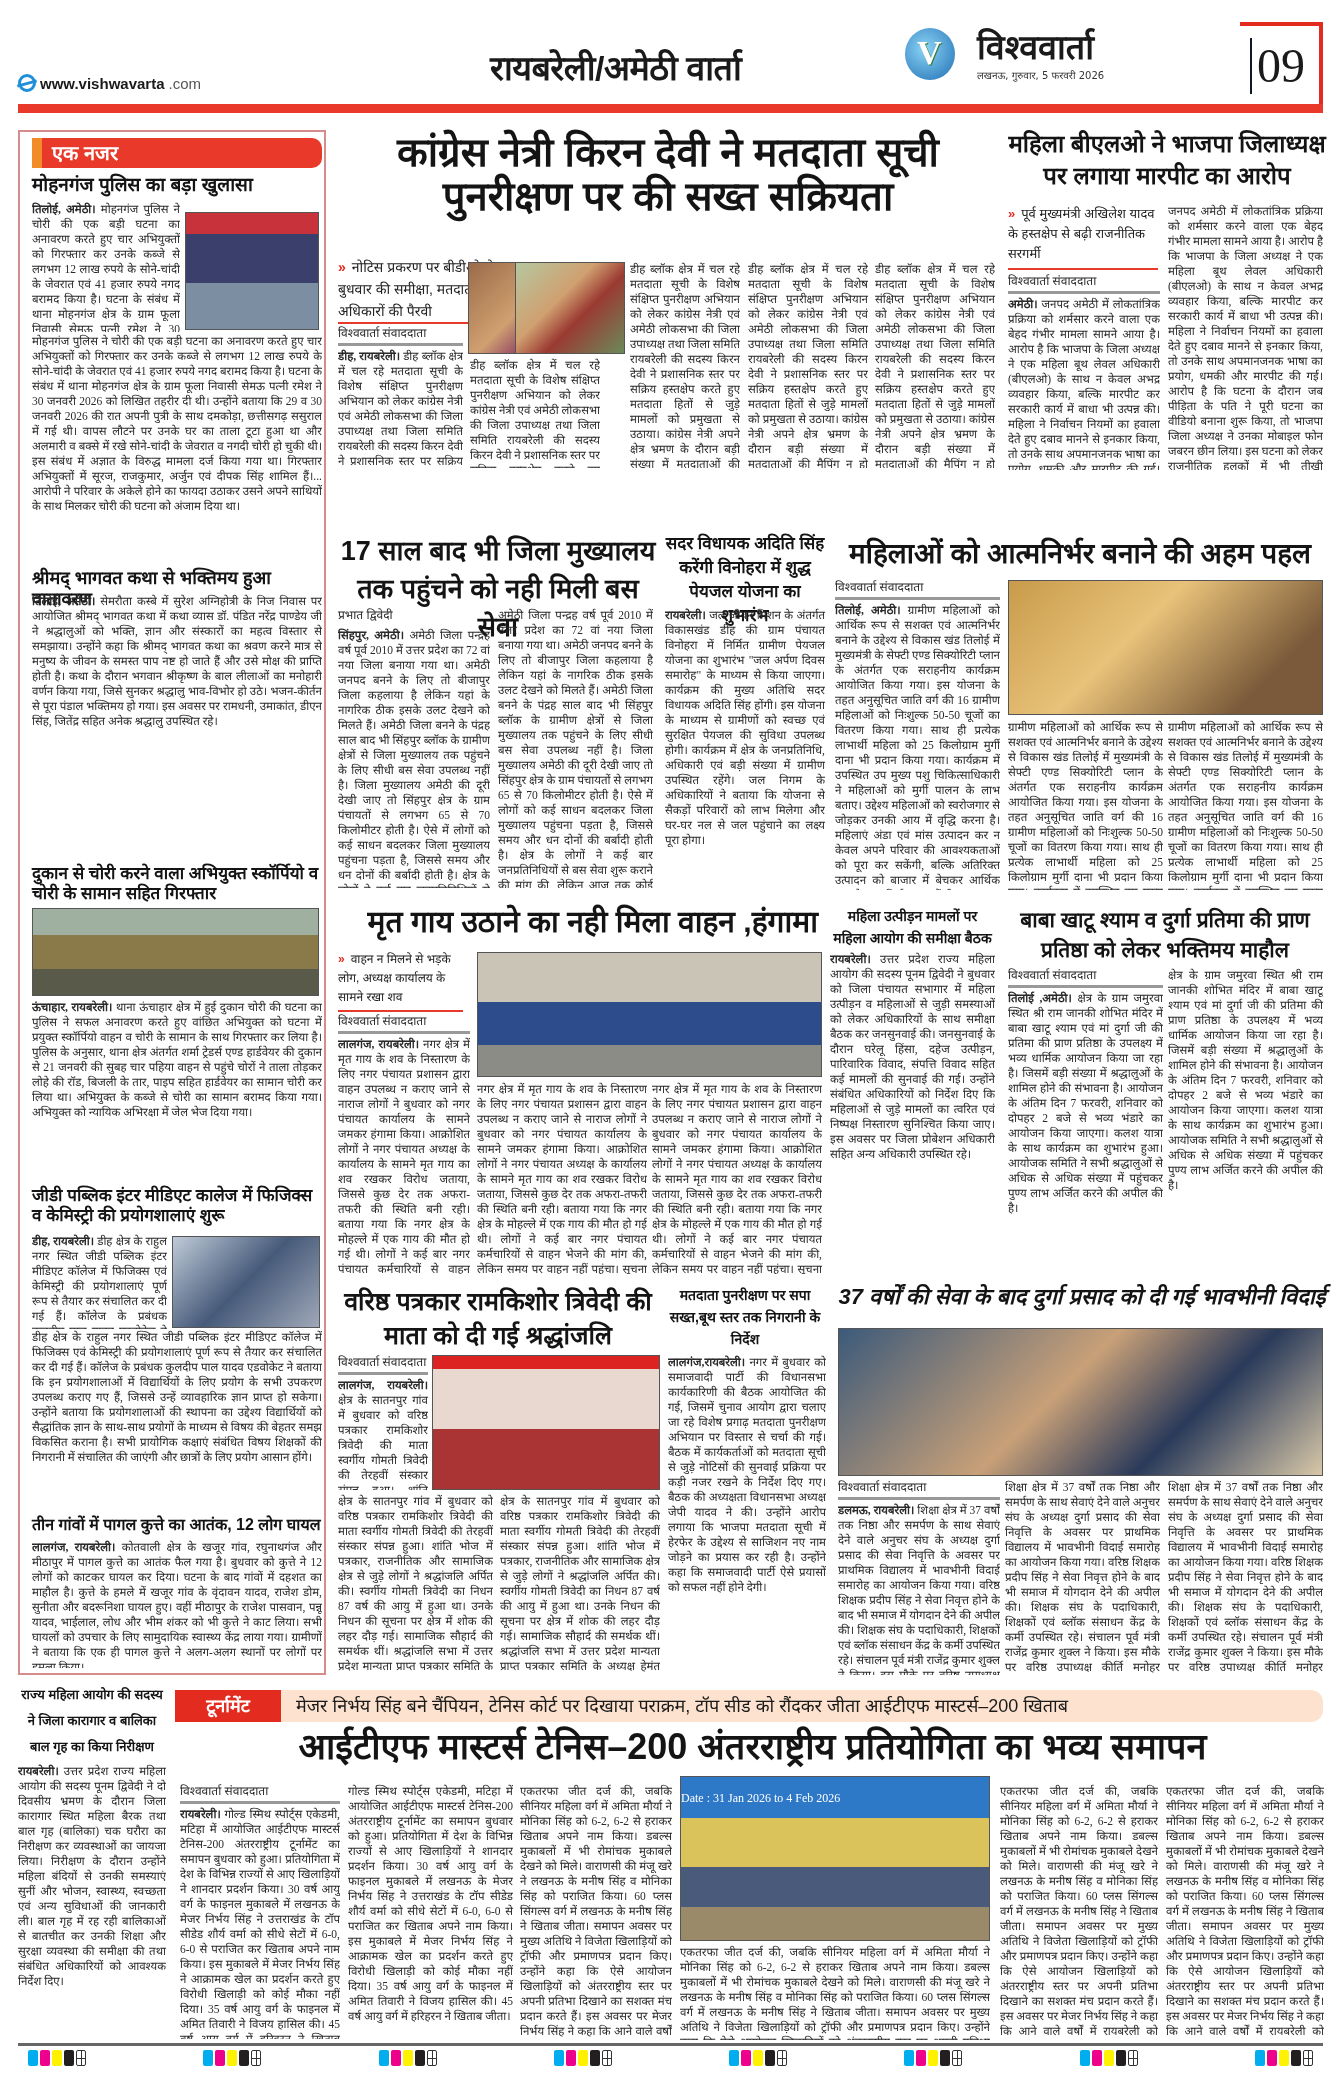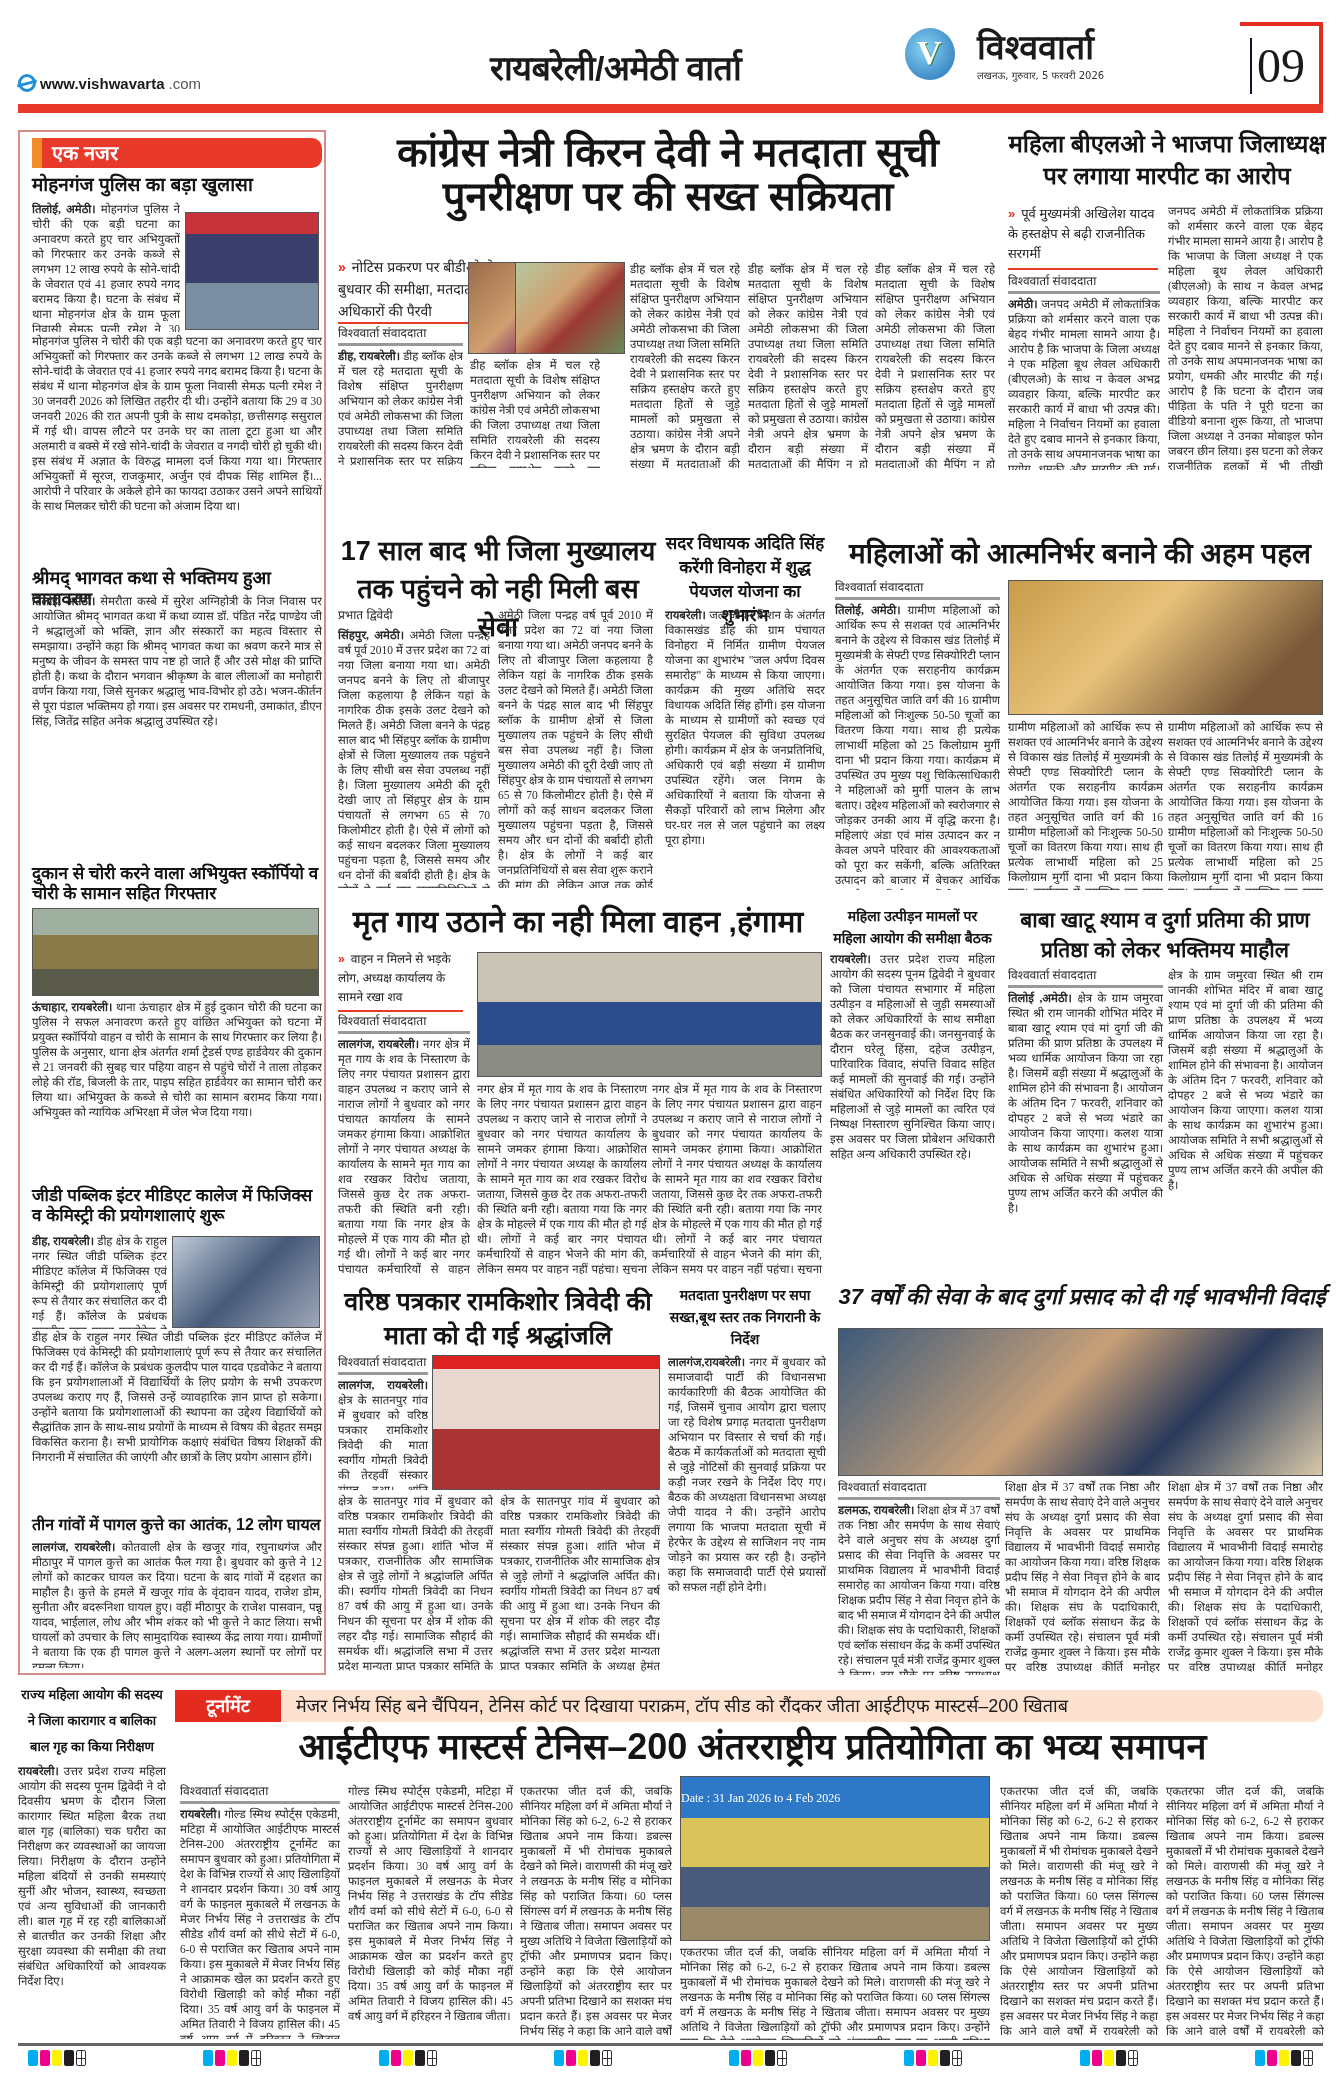--- a/index.html
+++ b/index.html
@@ -133,21 +133,21 @@
 
 <div class="abs h" style="left:665px;top:532px;width:160px;font-size:17px;line-height:24px;">सदर विधायक अदिति सिंह करेंगी विनोहरा में शुद्ध पेयजल योजना का शुभारंभ</div>
 <div class="abs body-text" style="left:665px;top:608px;width:160px;height:280px;"><span class="dateline">रायबरेली।</span> <span>जल जीवन मिशन के अंतर्गत विकासखंड डीह की ग्राम पंचायत विनोहरा में निर्मित ग्रामीण पेयजल योजना का शुभारंभ "जल अर्पण दिवस समारोह" के माध्यम से किया जाएगा। कार्यक्रम की मुख्य अतिथि सदर विधायक अदिति सिंह होंगी। इस योजना के माध्यम से ग्रामीणों को स्वच्छ एवं सुरक्षित पेयजल की सुविधा उपलब्ध होगी। कार्यक्रम में क्षेत्र के जनप्रतिनिधि, अधिकारी एवं बड़ी संख्या में ग्रामीण उपस्थित रहेंगे। जल निगम के अधिकारियों ने बताया कि योजना से सैकड़ों परिवारों को लाभ मिलेगा और घर-घर नल से जल पहुंचाने का लक्ष्य पूरा होगा।</span></div>
 
 <div class="abs h" style="left:835px;top:538px;width:490px;font-size:28px;">महिलाओं को आत्मनिर्भर बनाने की अहम पहल</div>
 <div class="abs body-text" style="left:835px;top:580px;width:165px;height:310px;"><div class="byline">विश्ववार्ता संवाददाता</div><span class="dateline">तिलोई, अमेठी।</span> <span>ग्रामीण महिलाओं को आर्थिक रूप से सशक्त एवं आत्मनिर्भर बनाने के उद्देश्य से विकास खंड तिलोई में मुख्यमंत्री के सेफ्टी एण्ड सिक्योरिटी प्लान के अंतर्गत एक सराहनीय कार्यक्रम आयोजित किया गया। इस योजना के तहत अनुसूचित जाति वर्ग की 16 ग्रामीण महिलाओं को निःशुल्क 50-50 चूजों का वितरण किया गया। साथ ही प्रत्येक लाभार्थी महिला को 25 किलोग्राम मुर्गी दाना भी प्रदान किया गया। कार्यक्रम में उपस्थित उप मुख्य पशु चिकित्साधिकारी ने महिलाओं को मुर्गी पालन के लाभ बताए। उद्देश्य महिलाओं को स्वरोजगार से जोड़कर उनकी आय में वृद्धि करना है। महिलाएं अंडा एवं मांस उत्पादन कर न केवल अपने परिवार की आवश्यकताओं को पूरा कर सकेंगी, बल्कि अतिरिक्त उत्पादन को बाजार में बेचकर आर्थिक रूप से आत्मनिर्भर बन सकेंगी।</span></div>
 <div class="abs photo ph-temple" style="left:1008px;top:580px;width:315px;height:135px;"></div>
 <div class="abs body-text" style="left:1008px;top:720px;width:155px;height:170px;">ग्रामीण महिलाओं को आर्थिक रूप से सशक्त एवं आत्मनिर्भर बनाने के उद्देश्य से विकास खंड तिलोई में मुख्यमंत्री के सेफ्टी एण्ड सिक्योरिटी प्लान के अंतर्गत एक सराहनीय कार्यक्रम आयोजित किया गया। इस योजना के तहत अनुसूचित जाति वर्ग की 16 ग्रामीण महिलाओं को निःशुल्क 50-50 चूजों का वितरण किया गया। साथ ही प्रत्येक लाभार्थी महिला को 25 किलोग्राम मुर्गी दाना भी प्रदान किया गया। कार्यक्रम में उपस्थित उप मुख्य पशु चिकित्साधिकारी ने महिलाओं को मुर्गी पालन के लाभ बताए। उद्देश्य महिलाओं को स्वरोजगार से जोड़कर उनकी आय में वृद्धि करना है। महिलाएं अंडा एवं मांस उत्पादन कर न केवल अपने परिवार की आवश्यकताओं को पूरा कर सकेंगी, बल्कि अतिरिक्त उत्पादन को बाजार में बेचकर आर्थिक रूप से आत्मनिर्भर बन सकेंगी।</div>
 <div class="abs body-text" style="left:1168px;top:720px;width:155px;height:170px;">ग्रामीण महिलाओं को आर्थिक रूप से सशक्त एवं आत्मनिर्भर बनाने के उद्देश्य से विकास खंड तिलोई में मुख्यमंत्री के सेफ्टी एण्ड सिक्योरिटी प्लान के अंतर्गत एक सराहनीय कार्यक्रम आयोजित किया गया। इस योजना के तहत अनुसूचित जाति वर्ग की 16 ग्रामीण महिलाओं को निःशुल्क 50-50 चूजों का वितरण किया गया। साथ ही प्रत्येक लाभार्थी महिला को 25 किलोग्राम मुर्गी दाना भी प्रदान किया गया। कार्यक्रम में उपस्थित उप मुख्य पशु चिकित्साधिकारी ने महिलाओं को मुर्गी पालन के लाभ बताए। उद्देश्य महिलाओं को स्वरोजगार से जोड़कर उनकी आय में वृद्धि करना है। महिलाएं अंडा एवं मांस उत्पादन कर न केवल अपने परिवार की आवश्यकताओं को पूरा कर सकेंगी, बल्कि अतिरिक्त उत्पादन को बाजार में बेचकर आर्थिक रूप से आत्मनिर्भर बन सकेंगी।</div>
 
-<div class="abs h" style="left:338px;top:905px;width:480px;font-size:30px;">मृत गाय उठाने का नही मिला वाहन ,हंगामा</div>
+<div class="abs h" style="left:338px;top:905px;width:480px;font-size:30px;text-align:right;">मृत गाय उठाने का नही मिला वाहन ,हंगामा</div>
 <div class="abs kicker" style="left:338px;top:950px;width:125px;font-size:12px;line-height:19px;"><span class="chev">»</span><span>वाहन न मिलने से भड़के लोग, अध्यक्ष कार्यालय के सामने रखा शव</span></div>
 <div class="abs rule-red" style="left:338px;top:1010px;width:125px;"></div>
 <div class="abs photo ph-street" style="left:477px;top:952px;width:345px;height:125px;"></div>
 <div class="abs body-text" style="left:338px;top:1014px;width:132px;height:260px;"><div class="byline">विश्ववार्ता संवाददाता</div><span class="dateline">लालगंज, रायबरेली।</span> <span>नगर क्षेत्र में मृत गाय के शव के निस्तारण के लिए नगर पंचायत प्रशासन द्वारा वाहन उपलब्ध न कराए जाने से नाराज लोगों ने बुधवार को नगर पंचायत कार्यालय के सामने जमकर हंगामा किया। आक्रोशित लोगों ने नगर पंचायत अध्यक्ष के कार्यालय के सामने मृत गाय का शव रखकर विरोध जताया, जिससे कुछ देर तक अफरा-तफरी की स्थिति बनी रही। बताया गया कि नगर क्षेत्र के मोहल्ले में एक गाय की मौत हो गई थी। लोगों ने कई बार नगर पंचायत कर्मचारियों से वाहन भेजने की मांग की, लेकिन समय पर वाहन नहीं पहुंचा। सूचना पर पहुंचे अधिकारियों ने लोगों को समझा-बुझाकर शांत कराया और शव का निस्तारण कराया।</span></div>
 <div class="abs body-text" style="left:477px;top:1082px;width:170px;height:192px;">नगर क्षेत्र में मृत गाय के शव के निस्तारण के लिए नगर पंचायत प्रशासन द्वारा वाहन उपलब्ध न कराए जाने से नाराज लोगों ने बुधवार को नगर पंचायत कार्यालय के सामने जमकर हंगामा किया। आक्रोशित लोगों ने नगर पंचायत अध्यक्ष के कार्यालय के सामने मृत गाय का शव रखकर विरोध जताया, जिससे कुछ देर तक अफरा-तफरी की स्थिति बनी रही। बताया गया कि नगर क्षेत्र के मोहल्ले में एक गाय की मौत हो गई थी। लोगों ने कई बार नगर पंचायत कर्मचारियों से वाहन भेजने की मांग की, लेकिन समय पर वाहन नहीं पहुंचा। सूचना पर पहुंचे अधिकारियों ने लोगों को समझा-बुझाकर शांत कराया और शव का निस्तारण कराया।</div>
 <div class="abs body-text" style="left:652px;top:1082px;width:170px;height:192px;">नगर क्षेत्र में मृत गाय के शव के निस्तारण के लिए नगर पंचायत प्रशासन द्वारा वाहन उपलब्ध न कराए जाने से नाराज लोगों ने बुधवार को नगर पंचायत कार्यालय के सामने जमकर हंगामा किया। आक्रोशित लोगों ने नगर पंचायत अध्यक्ष के कार्यालय के सामने मृत गाय का शव रखकर विरोध जताया, जिससे कुछ देर तक अफरा-तफरी की स्थिति बनी रही। बताया गया कि नगर क्षेत्र के मोहल्ले में एक गाय की मौत हो गई थी। लोगों ने कई बार नगर पंचायत कर्मचारियों से वाहन भेजने की मांग की, लेकिन समय पर वाहन नहीं पहुंचा। सूचना पर पहुंचे अधिकारियों ने लोगों को समझा-बुझाकर शांत कराया और शव का निस्तारण कराया।</div>
 
 <div class="abs h" style="left:830px;top:905px;width:165px;font-size:14px;line-height:22px;">महिला उत्पीड़न मामलों पर महिला आयोग की समीक्षा बैठक</div>
 <div class="abs body-text" style="left:830px;top:952px;width:165px;height:322px;"><span class="dateline">रायबरेली।</span> <span>उत्तर प्रदेश राज्य महिला आयोग की सदस्य पूनम द्विवेदी ने बुधवार को जिला पंचायत सभागार में महिला उत्पीड़न व महिलाओं से जुड़ी समस्याओं को लेकर अधिकारियों के साथ समीक्षा बैठक कर जनसुनवाई की। जनसुनवाई के दौरान घरेलू हिंसा, दहेज उत्पीड़न, पारिवारिक विवाद, संपत्ति विवाद सहित कई मामलों की सुनवाई की गई। उन्होंने संबंधित अधिकारियों को निर्देश दिए कि महिलाओं से जुड़े मामलों का त्वरित एवं निष्पक्ष निस्तारण सुनिश्चित किया जाए। इस अवसर पर जिला प्रोबेशन अधिकारी सहित अन्य अधिकारी उपस्थित रहे।</span></div>
 

